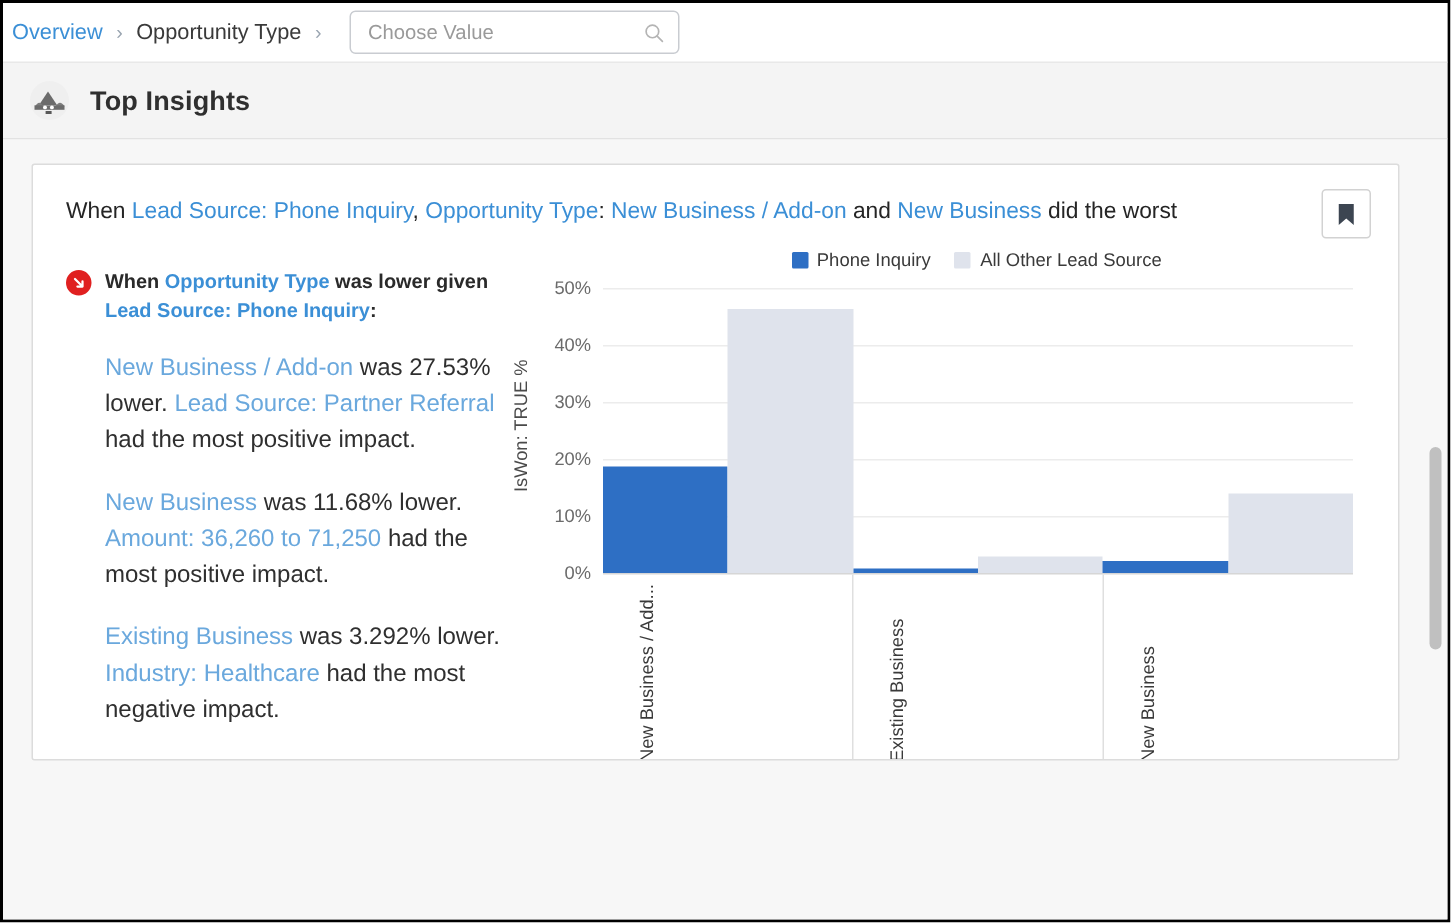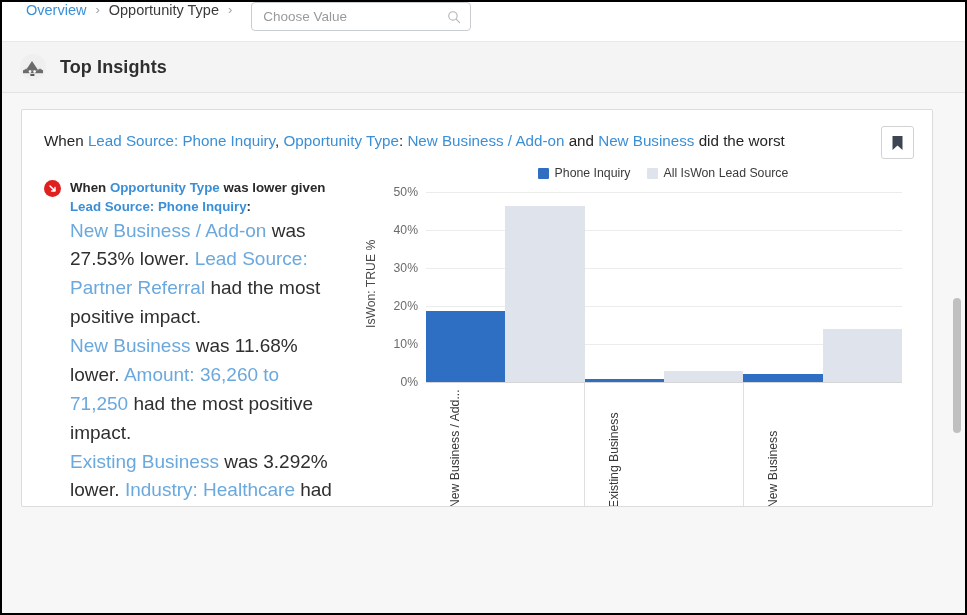--- a/index.html
+++ b/index.html
@@ -24,22 +24,22 @@
     box-sizing: border-box;
     background: #ffffff;
     overflow: hidden;
   }
 
   
   .breadcrumb-bar {
     height: 40px;
     box-sizing: border-box;
     display: flex;
-    align-items: flex-start;
-    padding: 0 24px;
+    align-items: center;
+    padding: 0 6px;
     background: #ffffff;
     border-bottom: 1px solid #e8e8e8;
   }
   .crumb-link {
     color: #3b8fd6;
     font-size: 14.5px;
     text-decoration: none;
     white-space: nowrap;
     cursor: pointer;
   }
@@ -164,33 +164,33 @@
     margin-top: 2px;
     display: flex; align-items: center; justify-content: center;
   }
   .explain-head-text {
     font-size: 13.3px;
     font-weight: bold;
     line-height: 1.45;
     color: #2a2a2a;
   }
   .para {
-    font-size: 19px;
+    font-size: 16px;
     line-height: 1.52;
     color: #2f2f2f;
+    margin-top: 17px;
     padding-left: 26px;
   }
   .para .lnk { color: #6aa8dd; }
 
   
   .chart-col {
     flex: 1;
     position: relative;
     min-width: 0;
-    margin-left: 24px;
   }
   .legend {
     display: flex;
     justify-content: center;
     gap: 16px;
     align-items: center;
     margin-left: 30px;
     margin-top: -12px;
   }
   .legend-item { display: flex; align-items: center; font-size: 12.3px; color: #3a3a3a; }
@@ -386,21 +386,21 @@
 
         <div class="chart-col">
 
           <div class="legend">
             <span class="legend-item">
               <span class="legend-swatch" id="sw0" style="background: rgb(46, 111, 196);"></span>
               <span>Phone Inquiry</span>
             </span>
             <span class="legend-item">
               <span class="legend-swatch" id="sw1" style="background: rgb(223, 227, 236);"></span>
-              <span>All IsWon Lead Source</span>
+              <span>All Other Lead Source</span>
             </span>
           </div>
 
           <div class="plot-wrap">
             <div class="y-axis-title">IsWon: TRUE %</div>
             <div class="y-ticks" id="yticks-slot">
                 <div class="y-tick" style="top: 190px;">0%</div>
                 <div class="y-tick" style="top: 152px;">10%</div>
                 <div class="y-tick" style="top: 114px;">20%</div>
                 <div class="y-tick" style="top: 76px;">30%</div>

